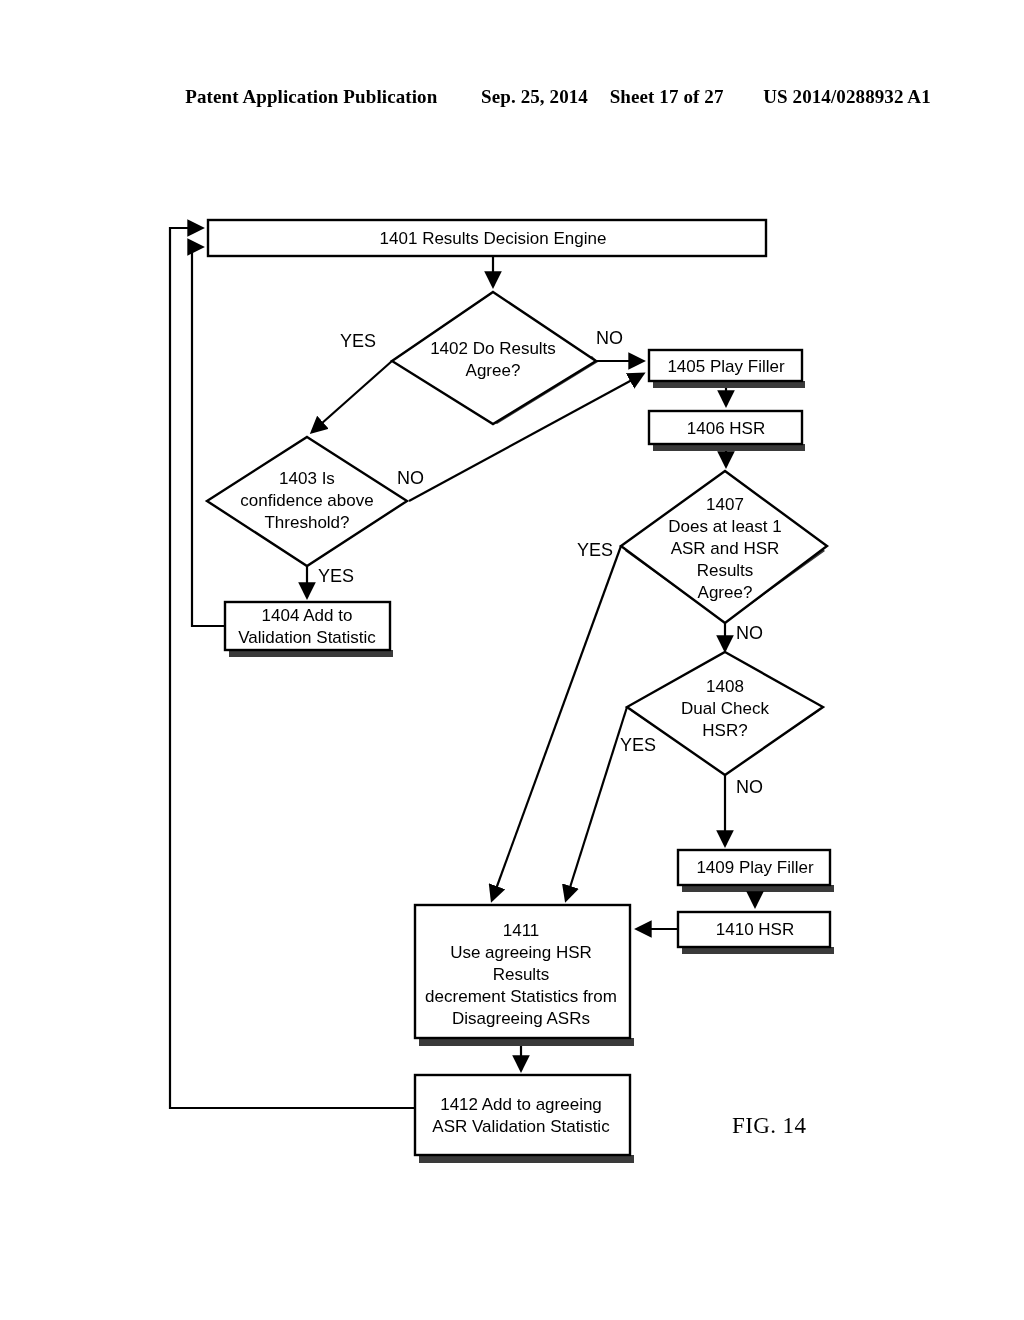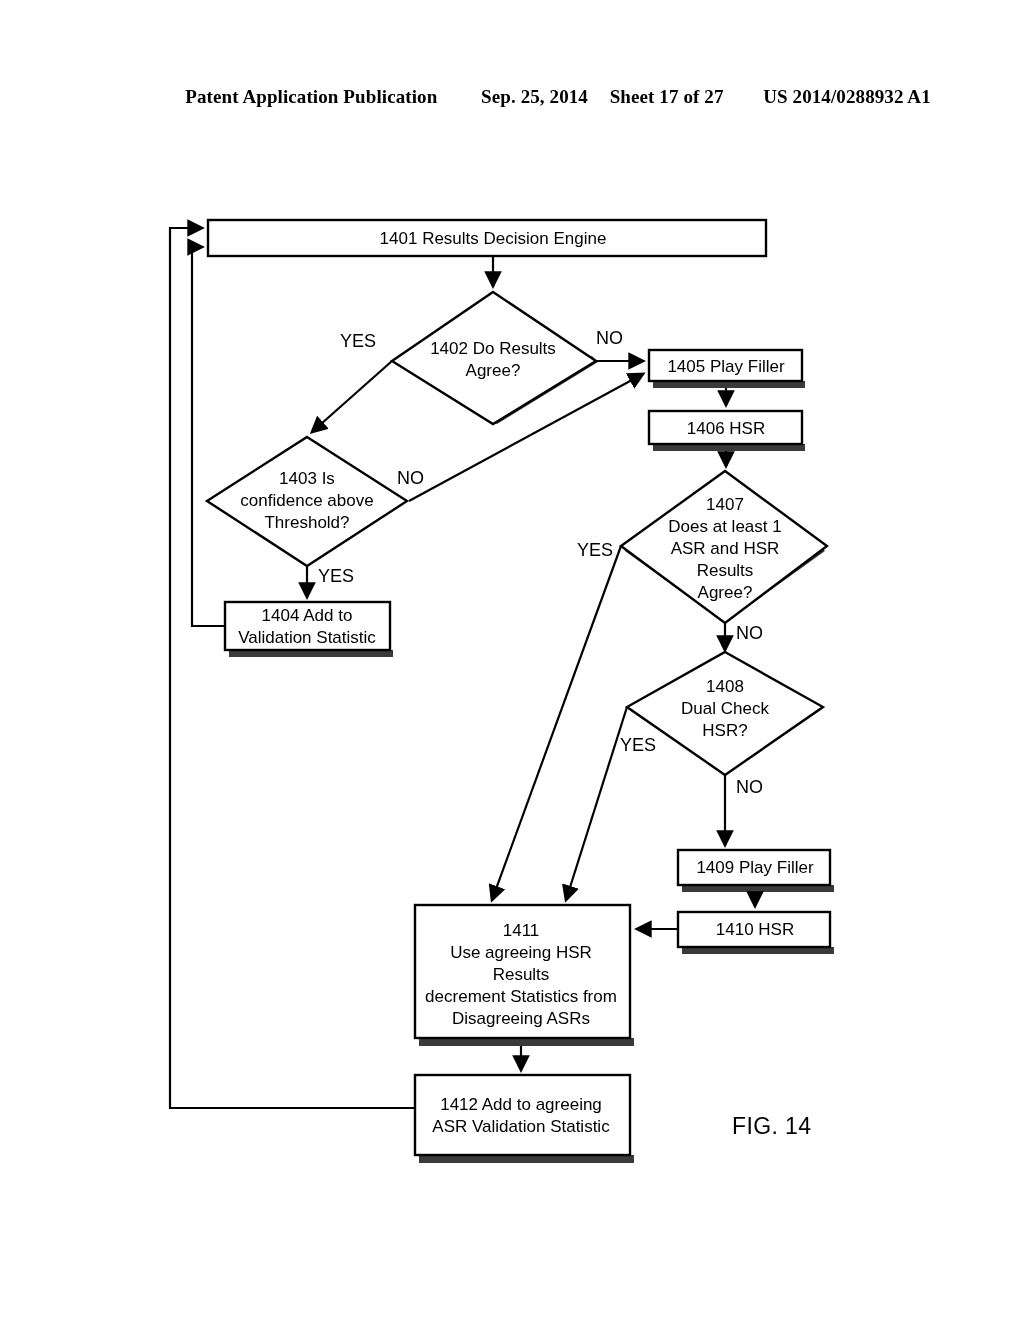--- a/index.html
+++ b/index.html
@@ -42,20 +42,21 @@
   .gap-xl { display: inline-block; width: 30px; }
 
   
   .fig-caption {
     position: absolute;
     left: 732px;
     top: 1113px;
     font-size: 23px;
     letter-spacing: 0.4px;
     white-space: nowrap;
+    font-family: Liberation Serif, serif;
   }
 
   
   #flow {
     position: absolute;
     left: 0;
     top: 0;
   }
   .node-text {
     font-family: "Liberation Sans", sans-serif;

